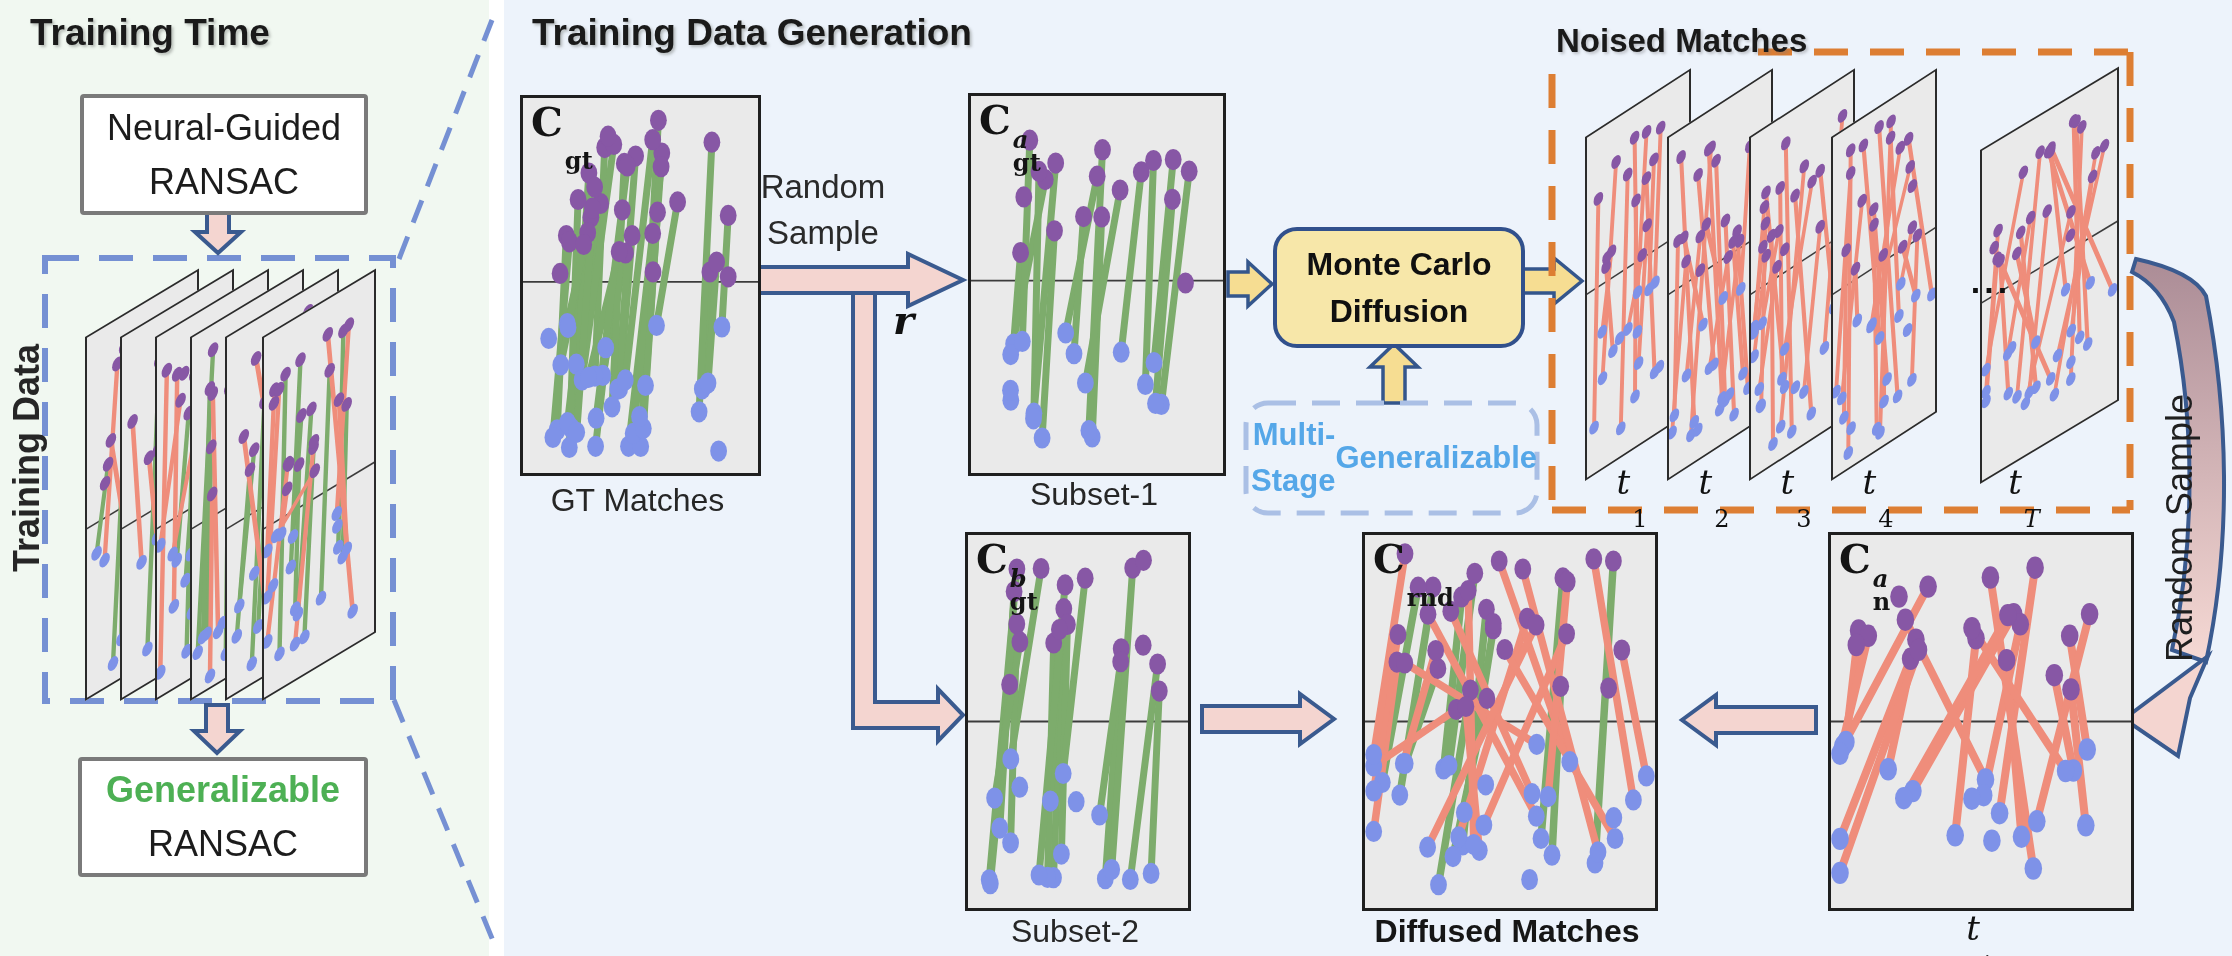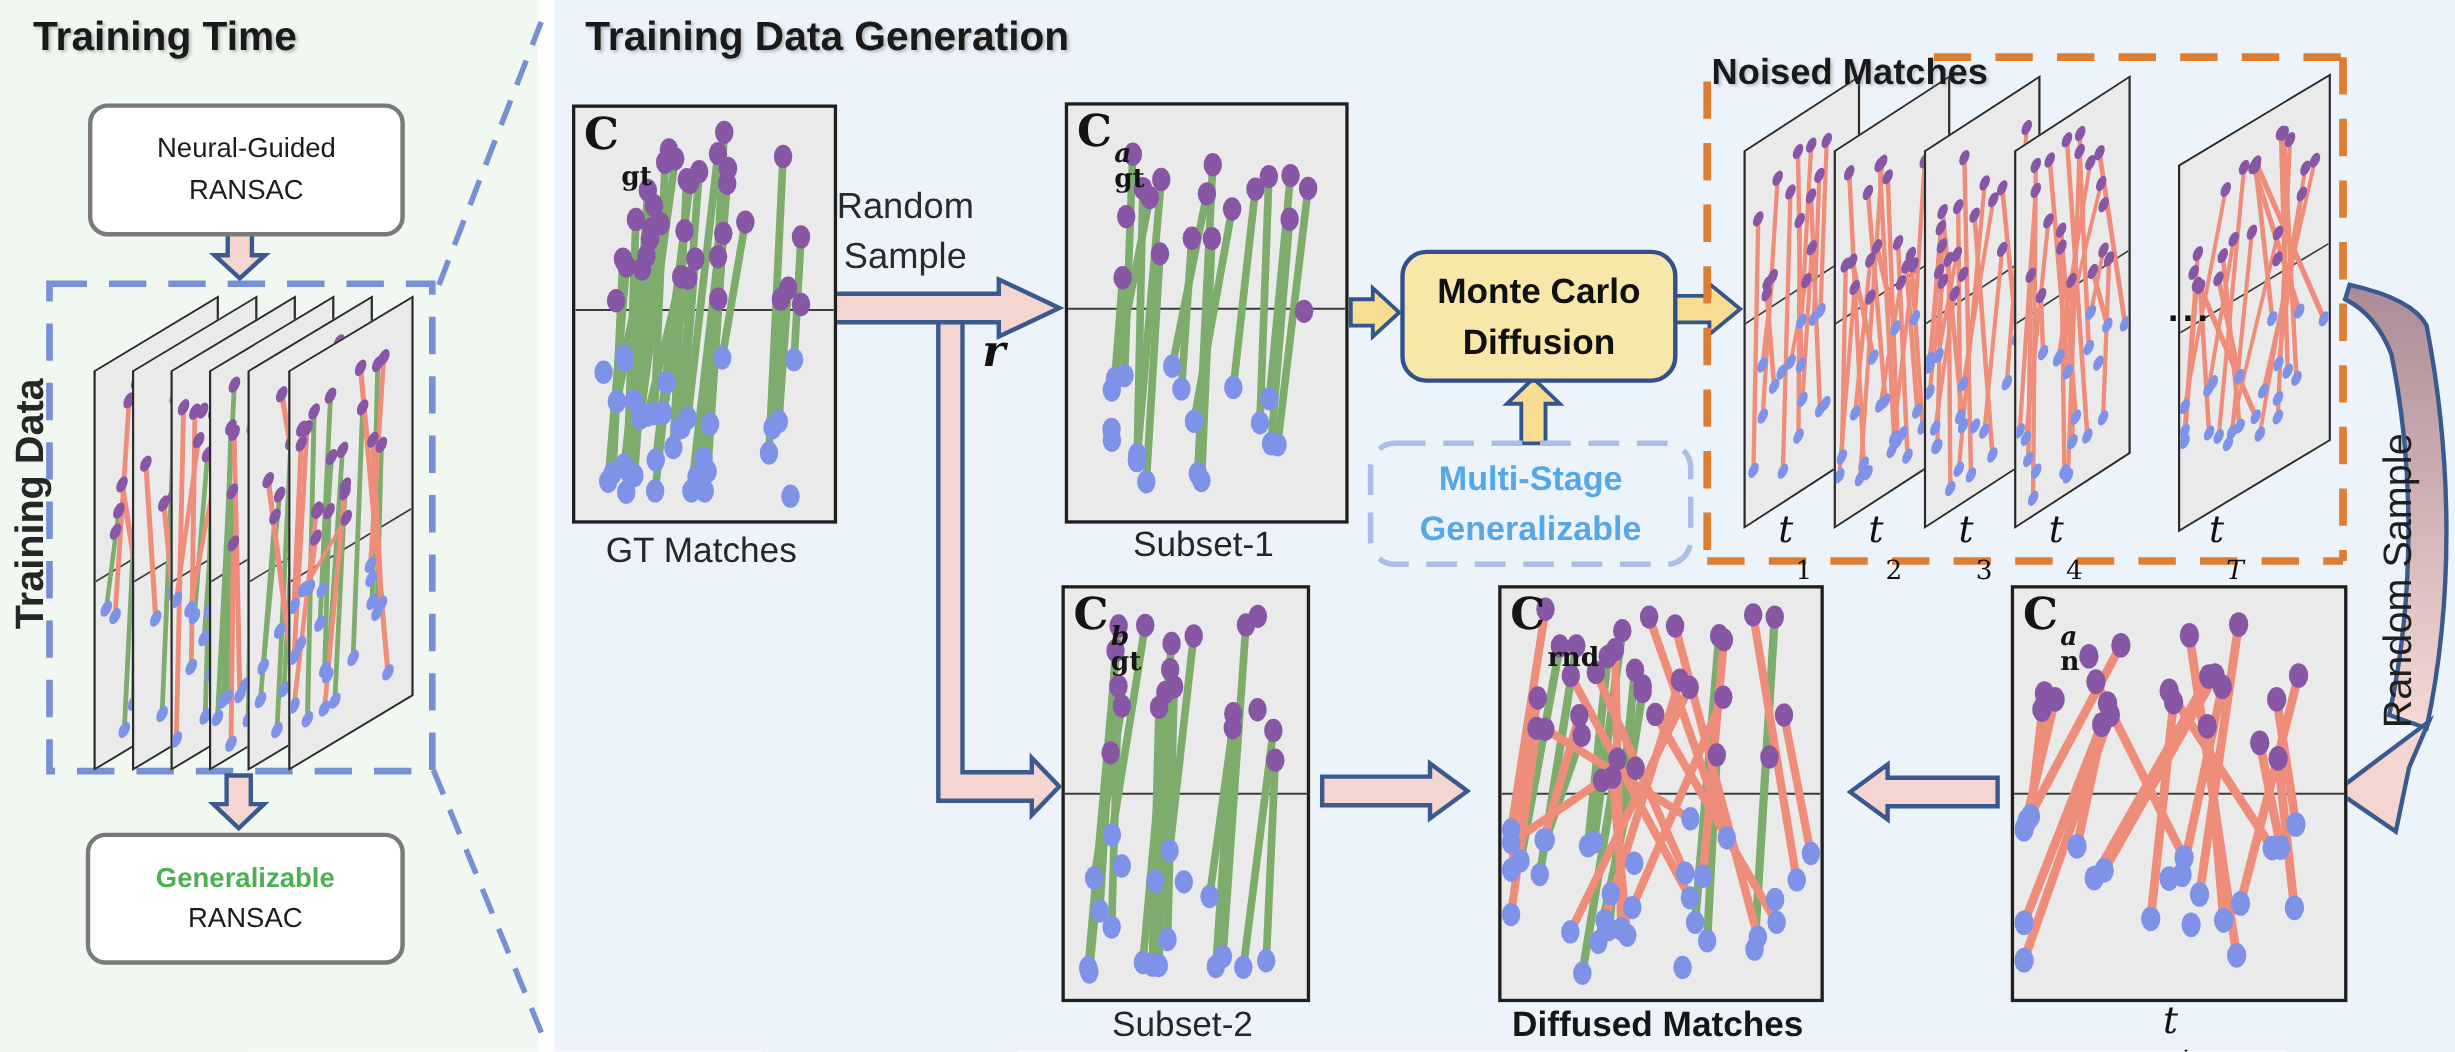--- a/index.html
+++ b/index.html
@@ -6,23 +6,23 @@
   #canvas{position:relative;width:2232px;height:956px;overflow:hidden;
           font-family:"Liberation Sans",sans-serif;color:#1c1c1c;}
   .abs{position:absolute;}
   .bg-left{left:0;top:0;width:489px;height:956px;background:var(--left-bg);}
   .bg-right{left:504px;top:0;width:1728px;height:956px;background:var(--right-bg);}
   #overlay{left:0;top:0;width:2232px;height:956px;z-index:1;}
   .z2{z-index:2;}
   .z3{z-index:3;}
   .title{font-size:37px;font-weight:bold;color:var(--title-color);
          text-shadow:2px 2px 3px rgba(110,115,110,0.45);white-space:nowrap;}
-  .rbox{background:#ffffff;border:4px solid var(--gray-box-border);border-radius:18px;
+  .rbox{background:#ffffff;border:4px solid var(--gray-box-border);border-radius:4px;
         display:flex;flex-direction:column;align-items:center;justify-content:center;
-        font-size:25px;line-height:1.5;text-align:center;}
+        font-size:36px;line-height:1.5;text-align:center;}
   .green-line1{color:var(--generalizable-green);font-weight:bold;}
   .fig{background:var(--img-bg);border:3px solid var(--img-border);}
   .fig svg{position:absolute;left:0;top:0;width:100%;height:100%;}
   .figlabel{position:absolute;left:8px;top:0px;font-family:"DejaVu Serif",serif;
             font-weight:bold;font-size:40px;color:#141414;}
   .mstack{display:inline-flex;flex-direction:column;line-height:0.95;vertical-align:-14px;
           font-size:24px;margin-left:2px;}
   .msup{font-style:italic;}
   .mstack .it{font-style:italic;}
   .mmain.it{font-style:italic;}
@@ -31,28 +31,28 @@
   .sheet{position:absolute;background:var(--img-bg);border:2px solid #2b2b2b;transform-origin:0 0;}
   .sheet svg{position:absolute;left:0;top:0;width:100%;height:100%;}
   .skew31{transform:skewY(-31deg);}
   .skew33{transform:skewY(-33deg);}
   .vtext{white-space:nowrap;transform:translate(-50%,-50%) rotate(-90deg);}
   .stacklab{font-size:36px;font-weight:bold;color:#262626;}
   .rsvert{font-size:36px;color:#1f1f1f;}
   .mcdbox{background:var(--mcd-fill);border:4px solid var(--mcd-stroke);border-radius:24px;
           display:flex;flex-direction:column;align-items:center;justify-content:center;
           font-size:32px;font-weight:bold;line-height:1.45;color:#101010;}
-  .msrtext{display:flex;flex-direction:column;align-items:center;justify-content:center;
+  .msrtext{display:flex;flex-direction:row;align-items:center;justify-content:center;
            font-size:31px;font-weight:bold;line-height:1.5;color:var(--msr-text);text-align:right;}
   .rslab{font-size:33px;line-height:1.4;text-align:center;color:#2a2a2a;}
   .rlab{font-family:"DejaVu Serif",serif;font-style:italic;font-weight:bold;font-size:40px;color:#111;}
   .tslab{font-family:"DejaVu Serif",serif;font-size:34px;color:#111;transform:translate(-50%,0);}
   .ellip{font-size:34px;font-weight:bold;letter-spacing:4px;color:#111;}
   .ntitle{font-size:33px;font-weight:bold;color:var(--title-color);
-          text-shadow:2px 2px 3px rgba(120,120,125,0.4);white-space:nowrap;margin-top:24px;}
+          text-shadow:2px 2px 3px rgba(120,120,125,0.4);white-space:nowrap;}
   .s1{stop-color:var(--curve-top);}
   .s2{stop-color:var(--curve-bottom);}
 </style>
 </head>
 <body>
 
 <div id="canvas">
 
   <div class="abs bg-left"></div>
   <div class="abs bg-right"></div>

